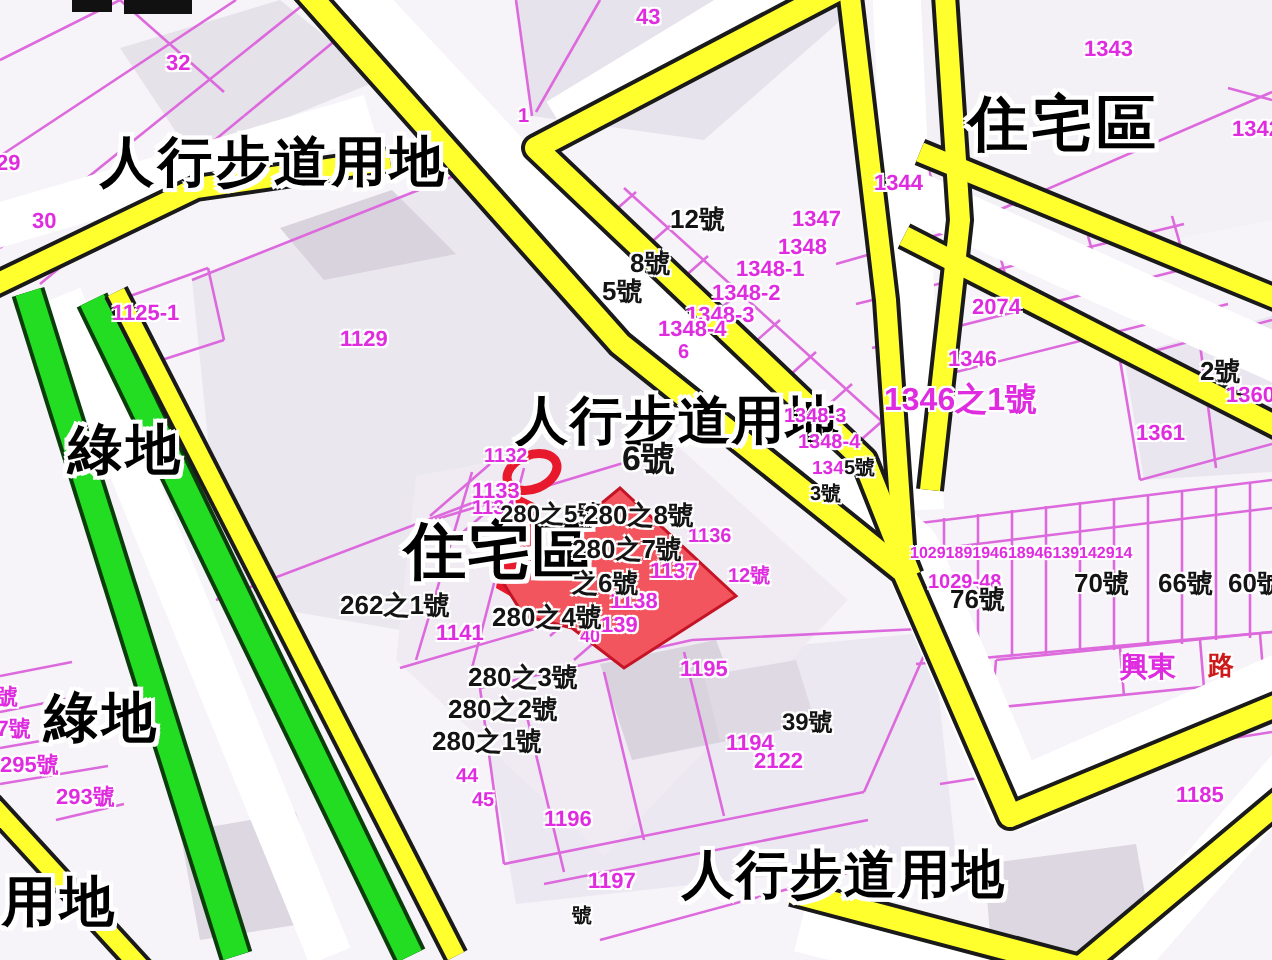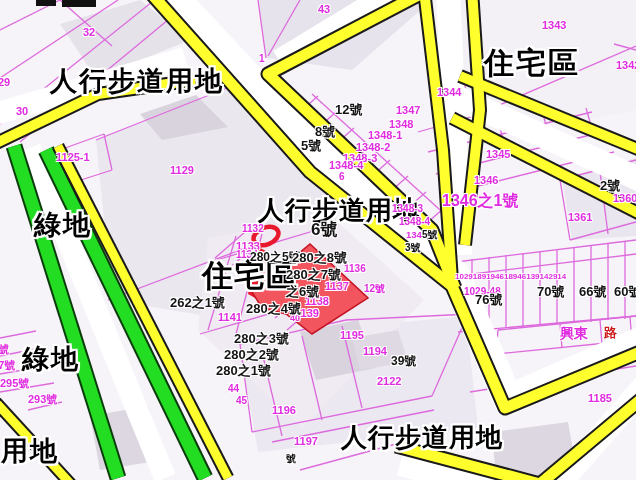--- a/index.html
+++ b/index.html
@@ -187,21 +187,21 @@
 <div class="lbl zl" style="left:-28px;top:438px;font-size:27px">道用地</div>
 
 <div class="lbl ml" style="left:83px;top:27px">32</div>
 <div class="lbl ml" style="left:-2px;top:77px">29</div>
 <div class="lbl ml" style="left:16px;top:106px">30</div>
 <div class="lbl ml" style="left:318px;top:4px">43</div>
 <div class="lbl ml" style="left:259px;top:54px;font-size:10px">1</div>
 <div class="lbl ml" style="left:542px;top:20px">1343</div>
 <div class="lbl ml" style="left:437px;top:87px">1344</div>
 <div class="lbl ml" style="left:616px;top:60px">1342</div>
-<div class="lbl ml" style="left:486px;top:149px">1345</div>
+<div class="lbl ml" style="left:486px;top:149px">2074</div>
 <div class="lbl ml" style="left:474px;top:175px">1346</div>
 <div class="lbl ml" style="left:442px;top:193px;font-size:16px">1346之1號</div>
 <div class="lbl ml" style="left:396px;top:105px">1347</div>
 <div class="lbl ml" style="left:389px;top:119px">1348</div>
 <div class="lbl ml" style="left:368px;top:130px">1348-1</div>
 <div class="lbl ml" style="left:356px;top:142px">1348-2</div>
 <div class="lbl ml" style="left:343px;top:153px">1348-3</div>
 <div class="lbl ml" style="left:329px;top:160px">1348-4</div>
 <div class="lbl ml" style="left:339px;top:172px;font-size:10px">6</div>
 <div class="lbl ml" style="left:392px;top:204px;font-size:10px">1348-3</div>
@@ -221,21 +221,21 @@
 <div class="lbl ml" style="left:344px;top:264px;font-size:10px">1136</div>
 <div class="lbl ml" style="left:325px;top:281px">1137</div>
 <div class="lbl ml" style="left:305px;top:296px">1138</div>
 <div class="lbl ml" style="left:295px;top:308px">1139</div>
 <div class="lbl ml" style="left:364px;top:284px;font-size:10px">12號</div>
 <div class="lbl ml" style="left:290px;top:314px;font-size:9px">40</div>
 <div class="lbl ml" style="left:218px;top:312px">1141</div>
 <div class="lbl ml" style="left:228px;top:384px;font-size:10px">44</div>
 <div class="lbl ml" style="left:236px;top:396px;font-size:10px">45</div>
 <div class="lbl ml" style="left:340px;top:330px">1195</div>
-<div class="lbl ml" style="left:363px;top:346px">1194</div>
+<div class="lbl ml" style="left:363px;top:367px">1194</div>
 <div class="lbl ml" style="left:377px;top:376px">2122</div>
 <div class="lbl ml" style="left:272px;top:405px">1196</div>
 <div class="lbl ml" style="left:294px;top:436px">1197</div>
 <div class="lbl ml" style="left:-14px;top:360px">297號</div>
 <div class="lbl ml" style="left:0px;top:378px">295號</div>
 <div class="lbl ml" style="left:28px;top:394px">293號</div>
 <div class="lbl ml" style="left:-2px;top:344px">號</div>
 
 <div class="lbl bl" style="left:335px;top:103px">12號</div>
 <div class="lbl bl" style="left:315px;top:125px">8號</div>

